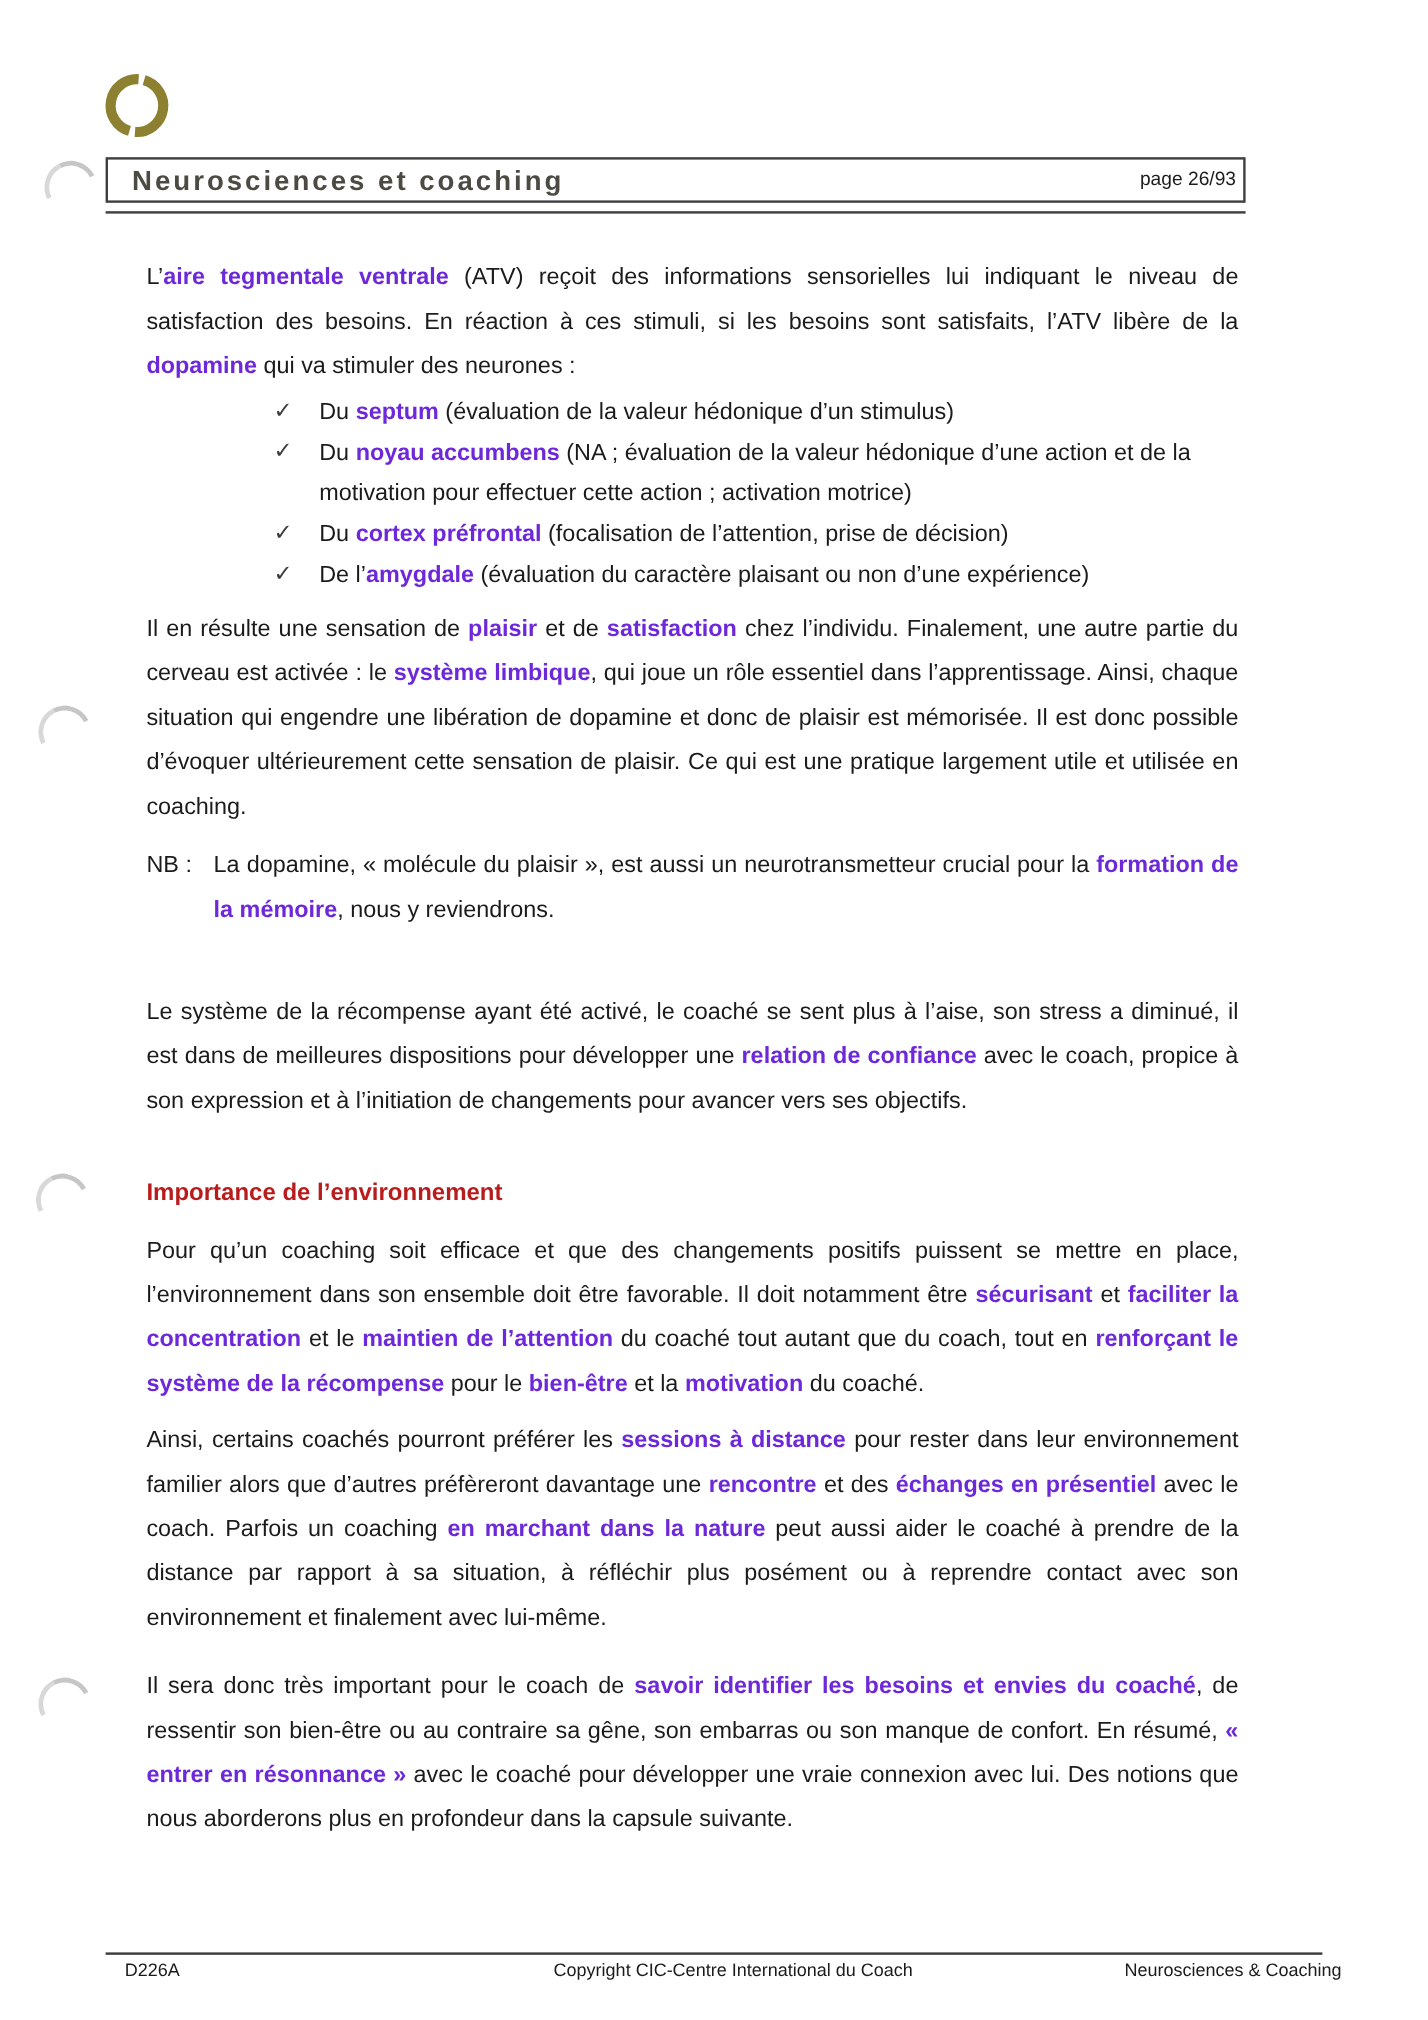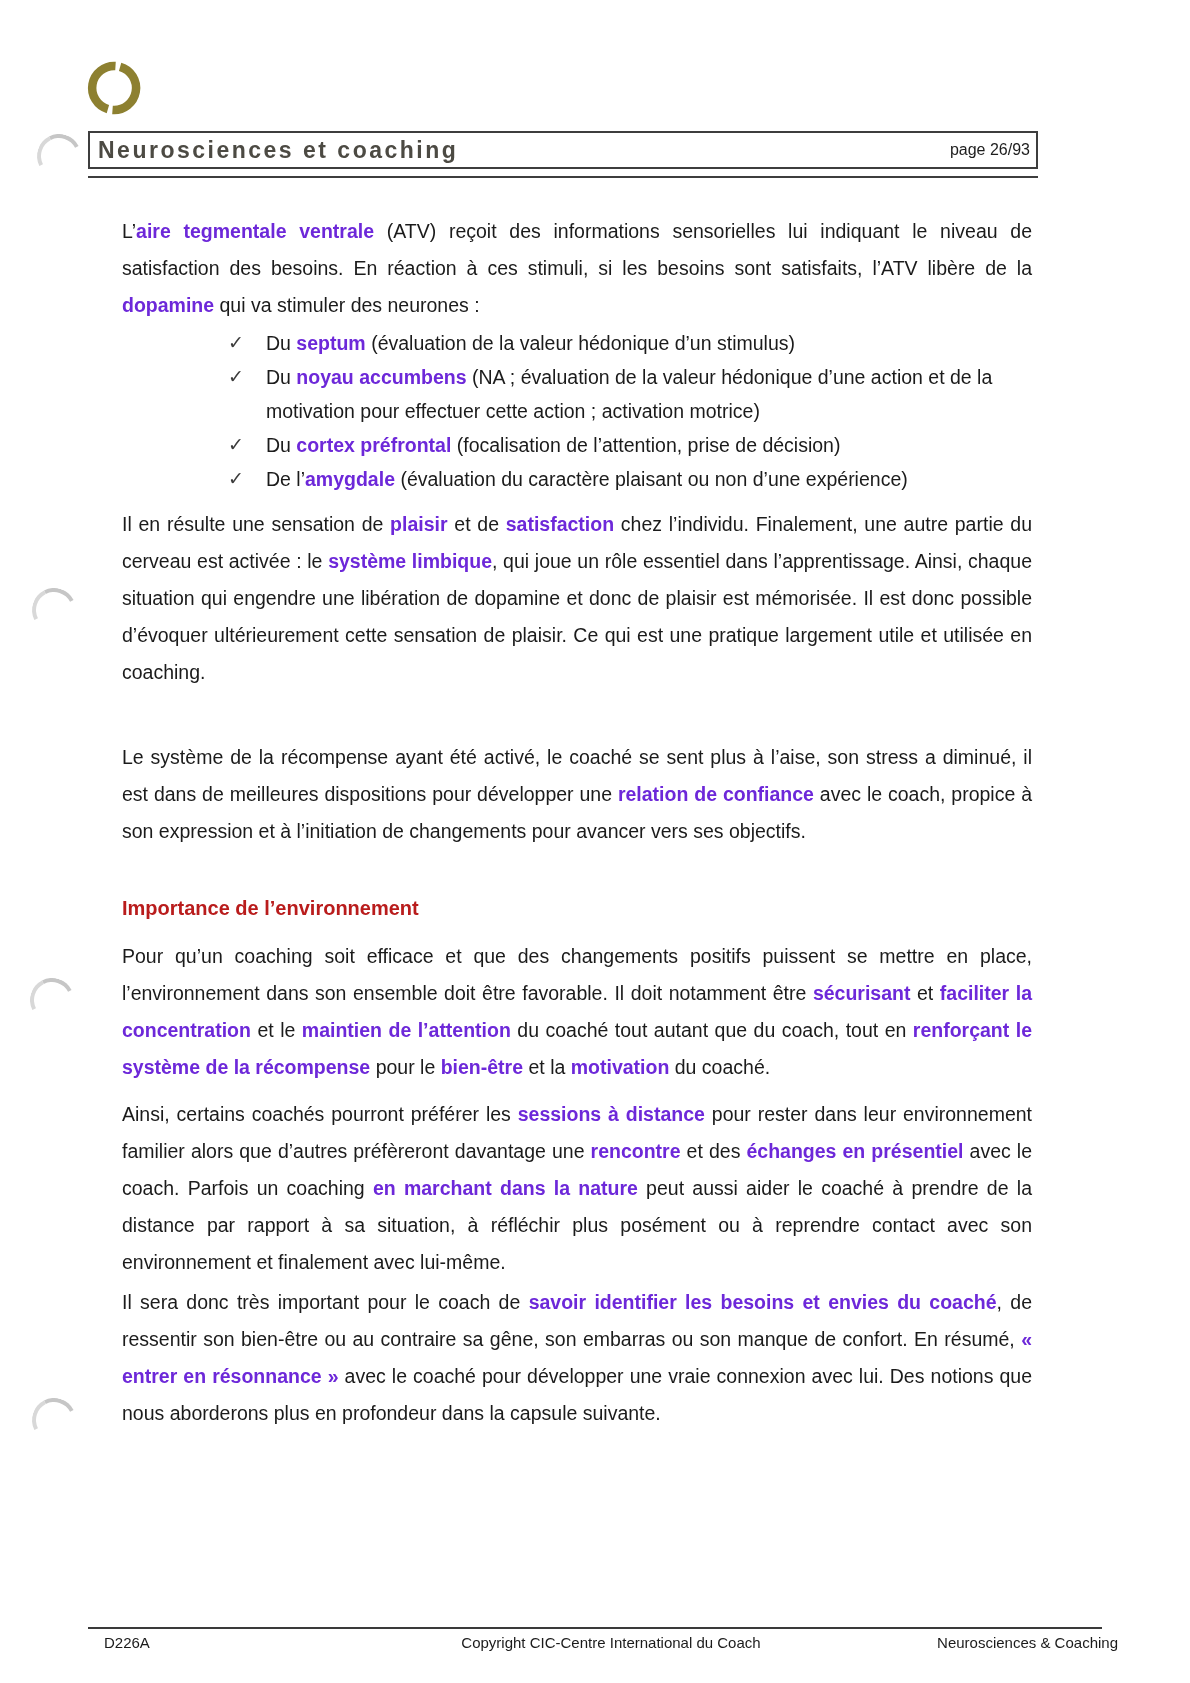--- a/index.html
+++ b/index.html
@@ -23,36 +23,36 @@
   .artifact.a4{left:32px;top:1398px;}
 
   
   .header-box{
     position:absolute;left:88px;top:131px;width:950px;height:38px;
     border:2px solid #3e3e3e;background:#fff;box-sizing:border-box;
     display:flex;align-items:center;justify-content:space-between;
   }
   .header-title{
     font-size:23px;font-weight:bold;letter-spacing:2.5px;color:#4c4a43;
-    padding-left:8px;white-space:nowrap;
+    padding-left:20px;white-space:nowrap;
   }
   .header-page{font-size:16px;color:#1d1d1d;padding-right:6px;white-space:nowrap;text-align:right;}
   .header-underline{
     position:absolute;left:88px;top:176px;width:950px;height:2px;background:#3e3e3e;
   }
 
   
   .content{position:absolute;left:122px;top:213px;width:910px;}
   .p{font-size:19.5px;line-height:37px;text-align:justify;margin:14px 0 0;}
   #p1{margin-top:0;}
   #p2{margin-top:10px;}
   #p3{margin-top:48px;}
   #p4{margin-top:16px;}
   #p5{margin-top:10px;}
-  #p6{margin-top:3px;}
+  #p6{margin-top:20px;}
   b{font-weight:700;color:#6d28d9;}
 
   .checklist{list-style:none;margin:2px 0 0 106px;padding:0;}
   .check-item{display:flex;font-size:19.5px;line-height:34px;text-align:left;}
   .check{flex:0 0 38px;color:#3c3c3c;font-size:19px;}
   .li-text{flex:1;}
 
   .nb{display:flex;margin-top:12px;font-size:19.5px;line-height:37px;}
   .nb-label{flex:0 0 56px;}
   .nb-text{flex:1;text-align:justify;}
@@ -111,20 +111,24 @@
         <span class="li-text">Du <b>cortex préfrontal</b> (focalisation de l’attention, prise de décision)</span>
       </li>
       <li class="check-item">
         <span class="check">✓</span>
         <span class="li-text">De l’<b>amygdale</b> (évaluation du caractère plaisant ou non d’une expérience)</span>
       </li>
     </ul>
 
     <p class="p" id="p2">Il en résulte une sensation de <b>plaisir</b> et de <b>satisfaction</b> chez l’individu. Finalement, une autre partie du cerveau est activée : le <b>système limbique</b>, qui joue un rôle essentiel dans l’apprentissage. Ainsi, chaque situation qui engendre une libération de dopamine et donc de plaisir est mémorisée. Il est donc possible d’évoquer ultérieurement cette sensation de plaisir. Ce qui est une pratique largement utile et utilisée en coaching.</p>
 
+    <div class="nb">
+      <span class="nb-label">NB :</span>
+      <span class="nb-text">La dopamine, « molécule du plaisir », est aussi un neurotransmetteur crucial pour la <b>formation de la mémoire</b>, nous y reviendrons.</span>
+    </div>
 
     <p class="p" id="p3">Le système de la récompense ayant été activé, le coaché se sent plus à l’aise, son stress a diminué, il est dans de meilleures dispositions pour développer une <b>relation de confiance</b> avec le coach, propice à son expression et à l’initiation de changements pour avancer vers ses objectifs.</p>
 
     <h2 class="section-heading">Importance de l’environnement</h2>
 
     <p class="p" id="p4">Pour qu’un coaching soit efficace et que des changements positifs puissent se mettre en place, l’environnement dans son ensemble doit être favorable. Il doit notamment être <b>sécurisant</b> et <b>faciliter la concentration</b> et le <b>maintien de l’attention</b> du coaché tout autant que du coach, tout en <b>renforçant le système de la récompense</b> pour le <b>bien-être</b> et la <b>motivation</b> du coaché.</p>
     <p class="p" id="p5">Ainsi, certains coachés pourront préférer les <b>sessions à distance</b> pour rester dans leur environnement familier alors que d’autres préfèreront davantage une <b>rencontre</b> et des <b>échanges en présentiel</b> avec le coach. Parfois un coaching <b>en marchant dans la nature</b> peut aussi aider le coaché à prendre de la distance par rapport à sa situation, à réfléchir plus posément ou à reprendre contact avec son environnement et finalement avec lui-même.</p>
     <p class="p" id="p6">Il sera donc très important pour le coach de <b>savoir identifier les besoins et envies du coaché</b>, de ressentir son bien-être ou au contraire sa gêne, son embarras ou son manque de confort. En résumé, <b>« entrer en résonnance »</b> avec le coaché pour développer une vraie connexion avec lui. Des notions que nous aborderons plus en profondeur dans la capsule suivante.</p>
 
   </div>

